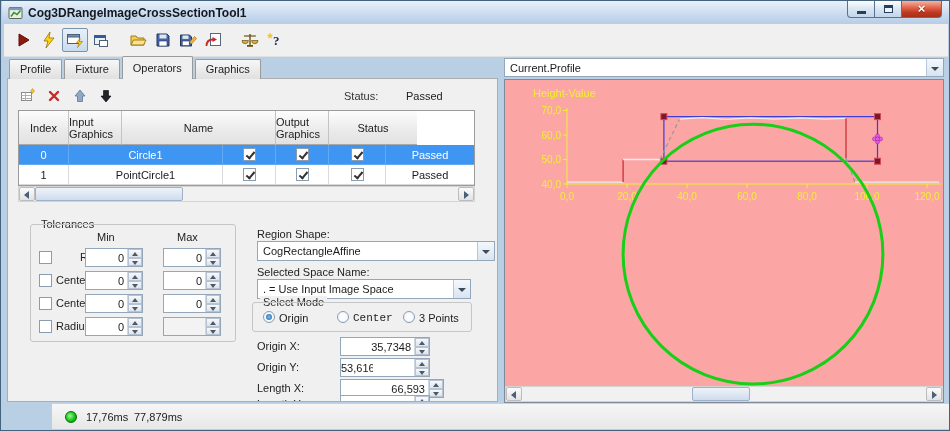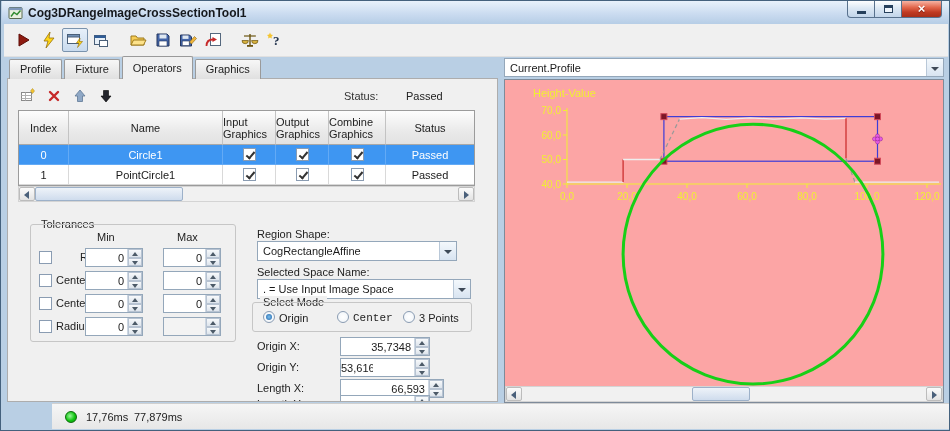--- a/index.html
+++ b/index.html
@@ -214,24 +214,23 @@
       <svg width="16" height="16">
         <polygon points="8,14 3,8 5.5,8 5.5,2.5 10.5,2.5 10.5,8 13,8" fill="#23242b" stroke="#000" stroke-width="0.6"></polygon>
       </svg>
     </div>
     <div class="lbl" style="left:336px;top:11px;color:#333;">Status:</div>
     <div class="lbl" style="left:398px;top:11px;">Passed</div>
 
     <div class="optable">
       <div class="thead">
         <div class="th c-index">Index</div>
+        <div class="th c-in">Input Graphics</div>
         <div class="th c-name">Name</div>
-        <div class="th c-in">Input Graphics</div>
         <div class="th c-out">Output Graphics</div>
-        <div class="th c-comb">Combine Graphics</div>
         <div class="th c-status">Status</div>
       </div>
       <div class="trow selected">
         <div class="td c-index">0</div>
         <div class="td c-name">Circle1</div>
         <div class="td c-in">
             <span class="checkbox checked"></span>
           </div>
         <div class="td c-out">
             <span class="checkbox checked"></span>
@@ -333,21 +332,21 @@
       <div class="spin disabled" style="left:132px;top:92px;width:58px;">
         <div class="val"></div>
         <div class="btns">
             <div class="sb up"></div>
             <div class="sb dn"></div>
           </div>
       </div>
     </div>
 
     <div class="lbl" style="left:249px;top:149px;">Region Shape:</div>
-    <div class="combo" style="left:249px;top:162px;width:200px;height:20px;">
+    <div class="combo" style="left:249px;top:162px;width:238px;height:20px;">
       <div class="txt">CogRectangleAffine</div>
       <div class="drop"></div>
     </div>
 
     <div class="lbl" style="left:249px;top:187px;">Selected Space Name:</div>
     <div class="combo" style="left:249px;top:200px;width:214px;height:20px;">
       <div class="txt">. = Use Input Image Space</div>
       <div class="drop"></div>
     </div>
 

